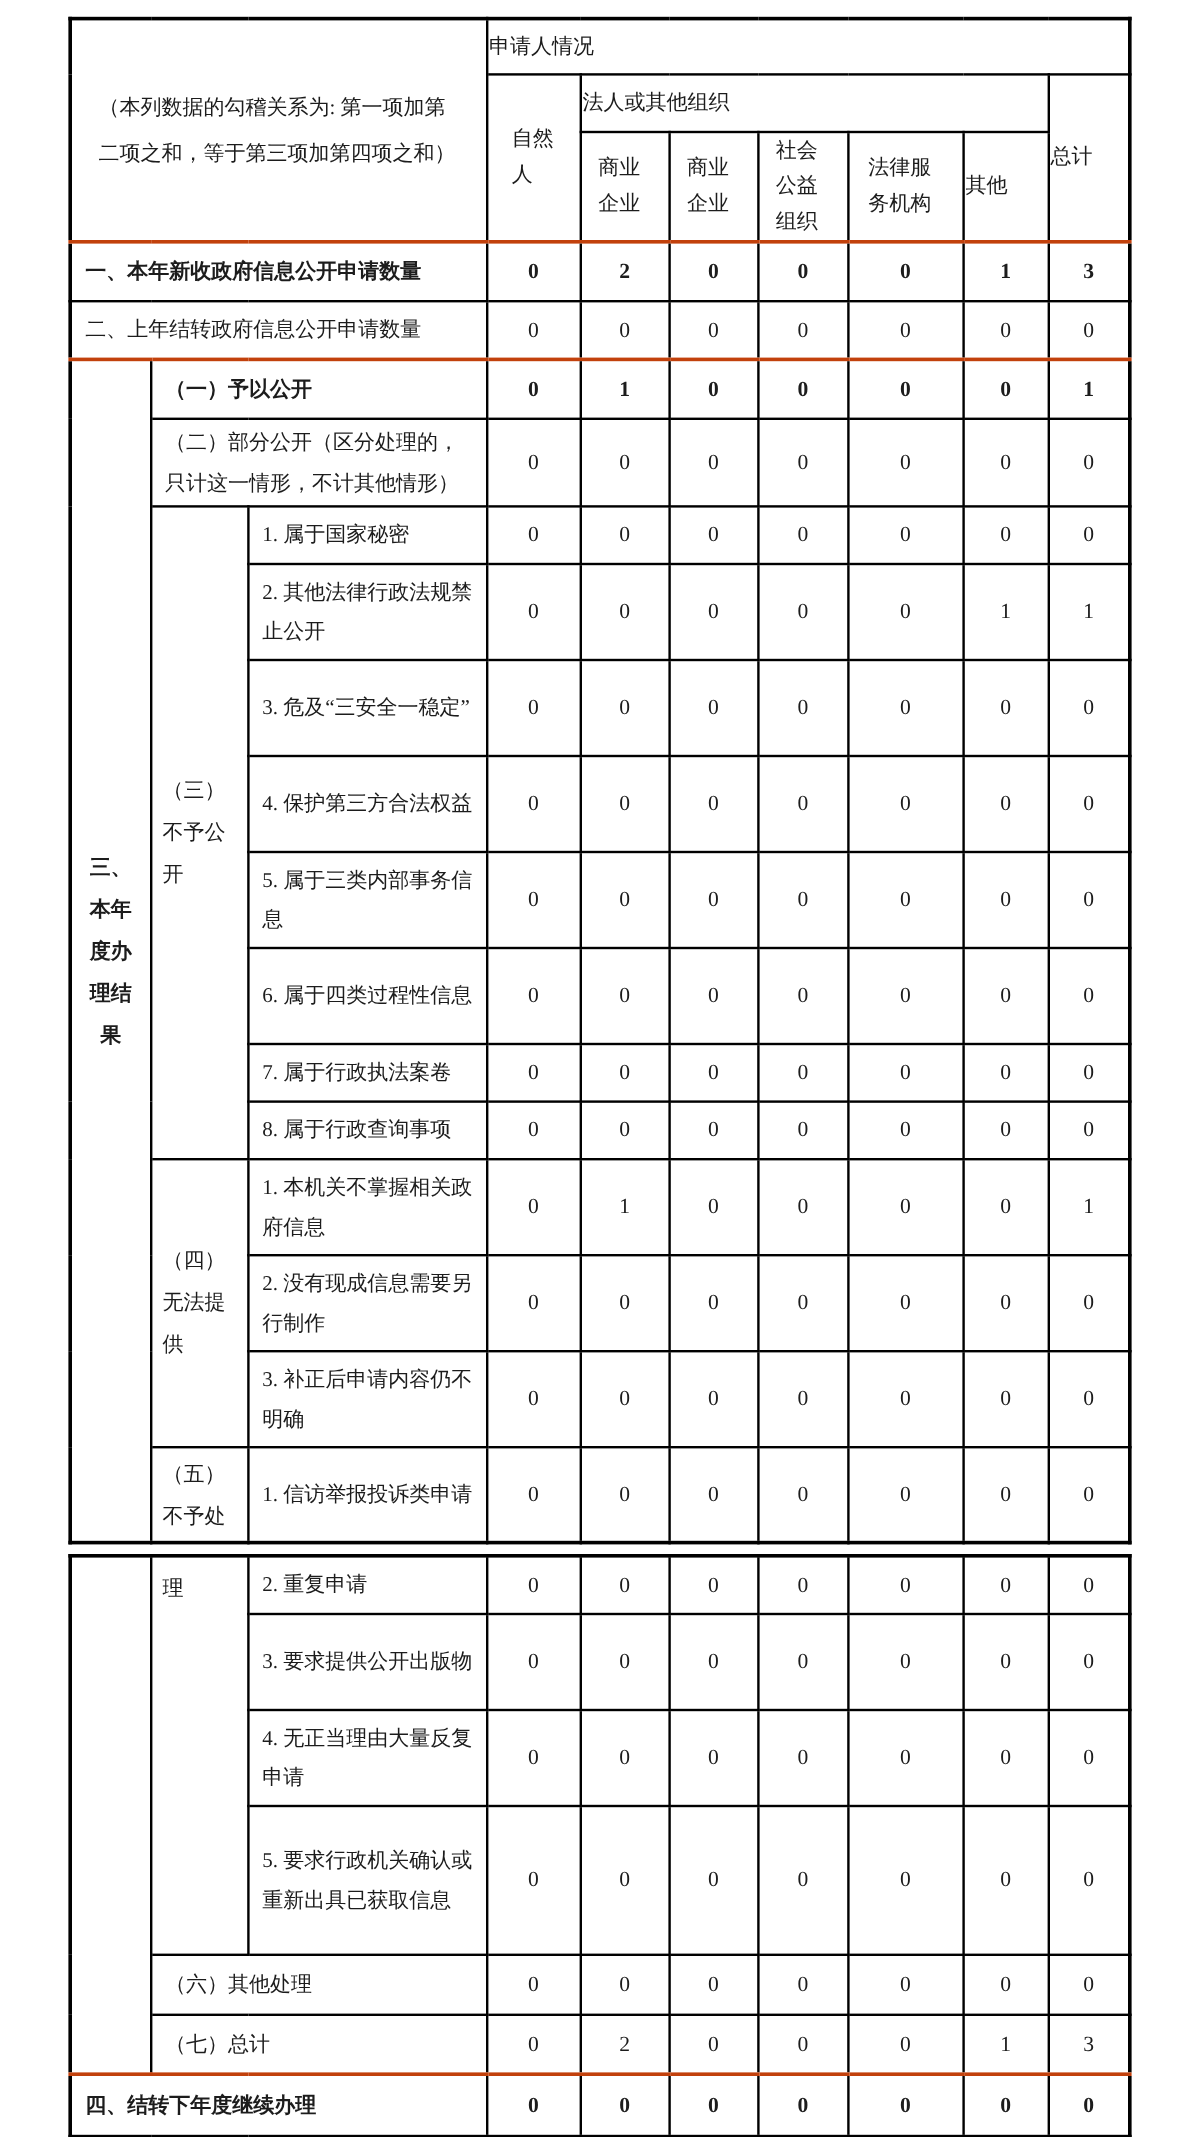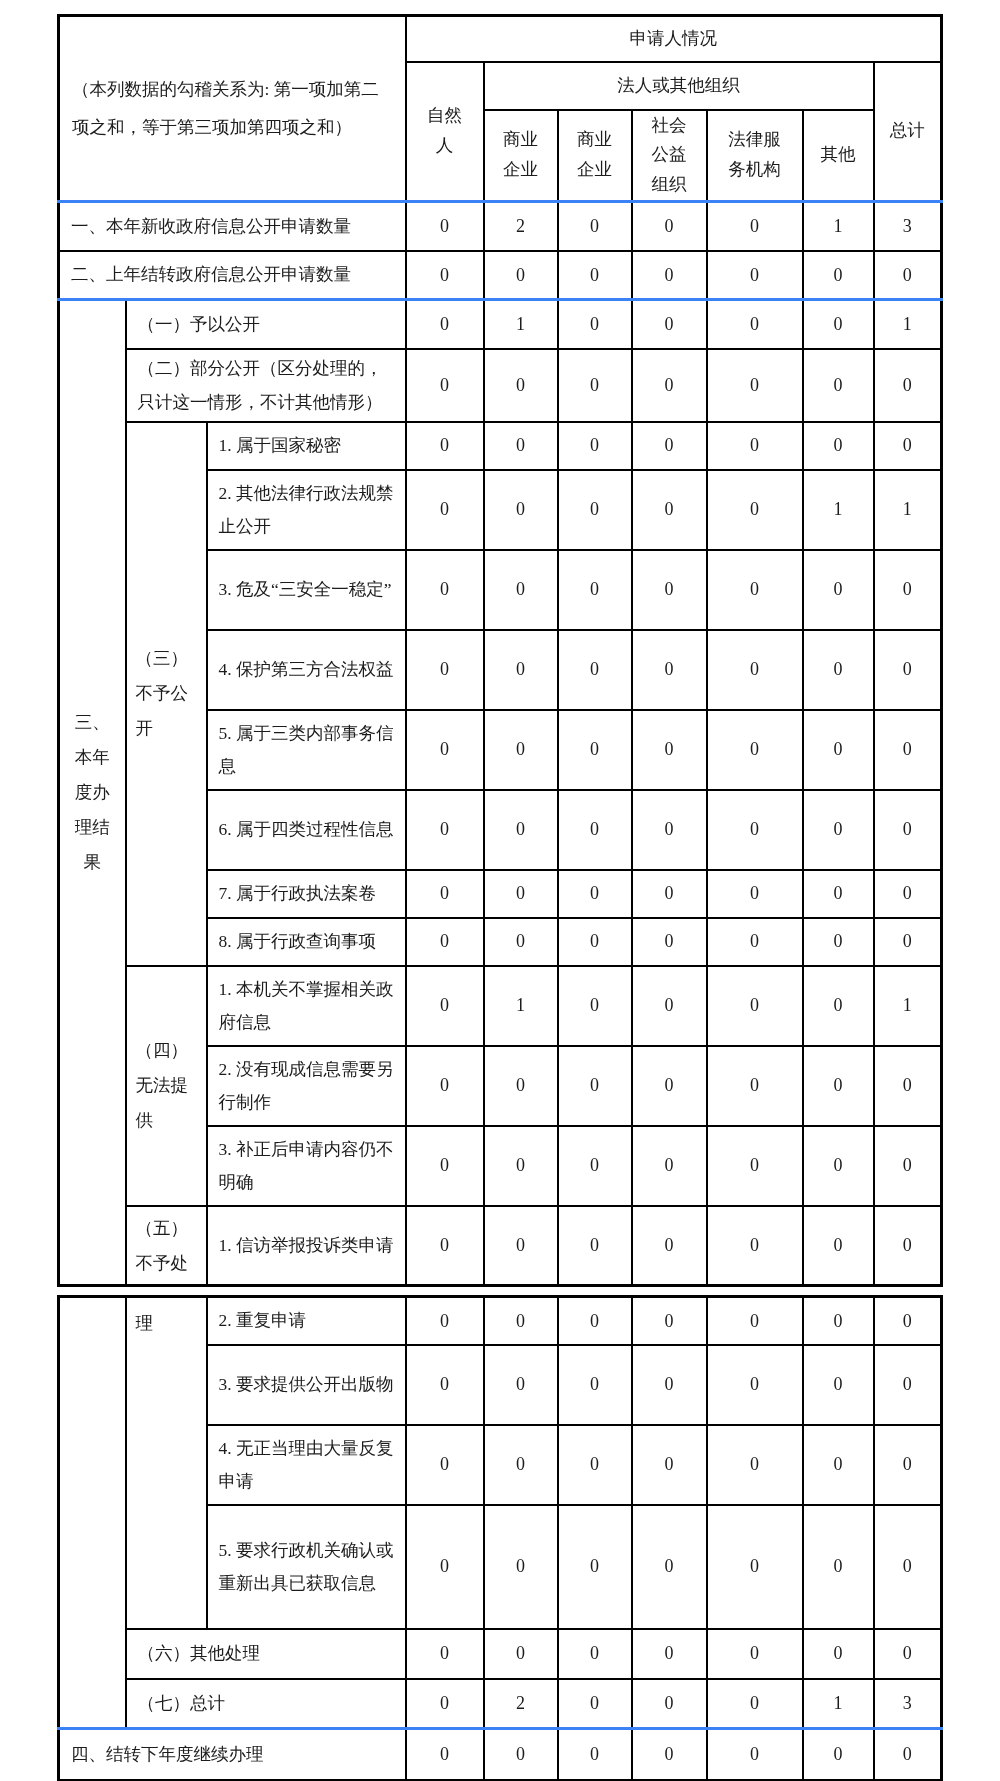--- a/index.html
+++ b/index.html
@@ -10,31 +10,31 @@
   td{border:2px solid #000;vertical-align:middle;word-break:break-all;overflow:hidden;}
   
   col.c0{width:67px}col.c1{width:81px}col.c2{width:199px}
   col.c3{width:78px}col.c4{width:74px}col.c5{width:74px}
   col.c6{width:75px}col.c7{width:96px}col.c8{width:71px}col.c9{width:68px}
   
   tr.rh46{height:46px}tr.rh48{height:48px}tr.rh50{height:50px}
   tr.rh80{height:80px}tr.rh82{height:82px}tr.rh84{height:60px}
   tr.rh110{height:124px}tr.rh52{height:52px}
   
-  .note{font-size:17.5px;line-height:2.2;padding:0 12px;text-align:left;}
-  .hc{text-align:center;font-size:17.5px;line-height:1.7;}
+  .note{font-size:17.5px;line-height:2.2;padding:0 22px;text-align:left;}
+  .hc{text-align:left;font-size:17.5px;line-height:1.7;}
   .p14{padding:0 14px}
   .p16{padding:0 16px}
   .p20{padding:16px 20px}
   .lbl{font-size:17.5px;line-height:1.9;padding:2px 11px;text-align:left;}
   .vlbl{font-size:17.5px;line-height:2.0;padding:0 14px;text-align:center;}
   .glbl{font-size:17.5px;line-height:2.0;padding:2px 9px;text-align:left;margin-left:16px;}
   .top{vertical-align:top;padding-top:8px;}
   .val{text-align:center;font-size:18px;}
-  .bt3 td{border-top:3px solid #3b82f6;}
+  .bt3 td{border-top:3px solid #c2410c;font-weight:bold;}
   .gap{height:8px;}
 </style>
 </head>
 <body>
 
 <div class="page">
 
   <table>
     <colgroup>
       <col class="c0">

